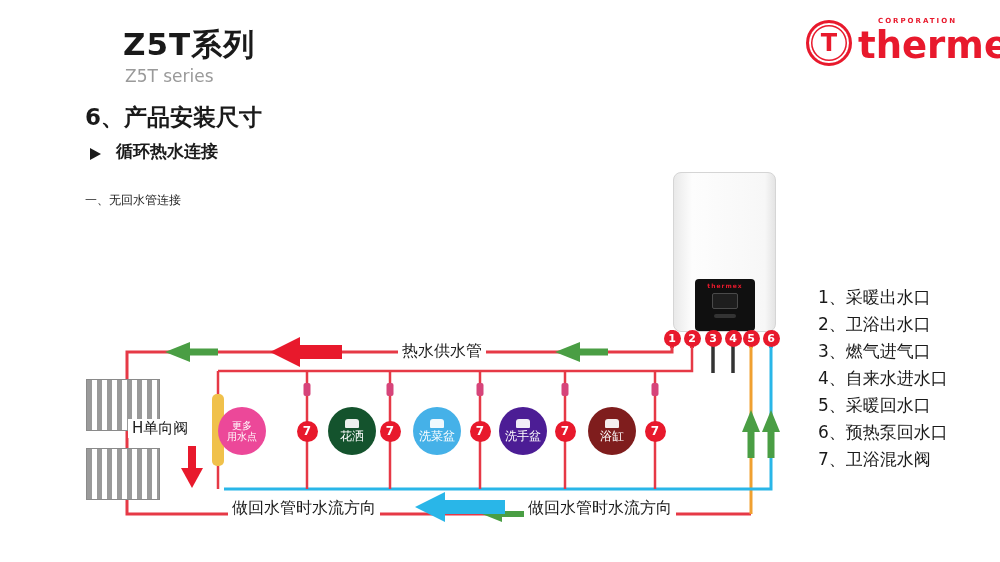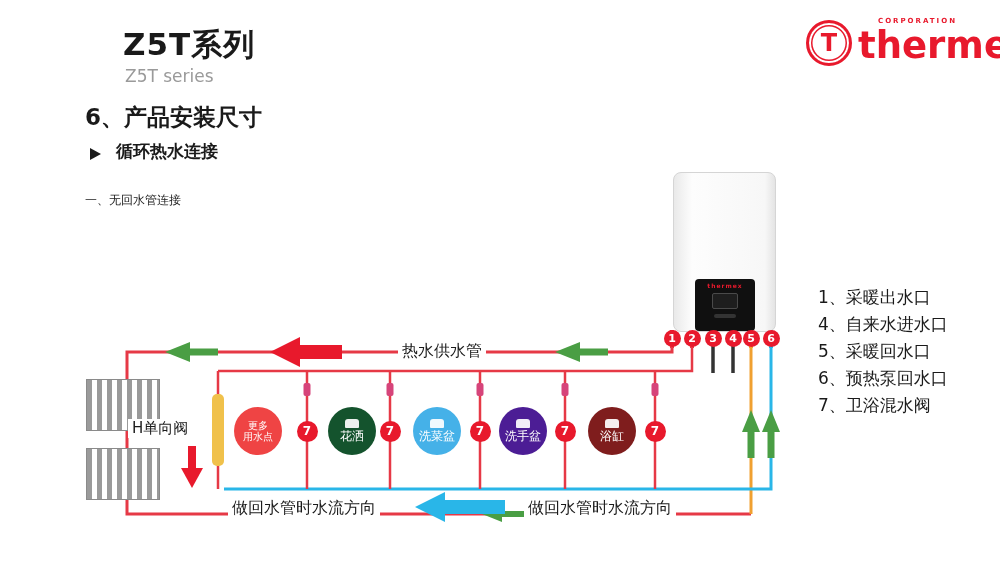--- a/index.html
+++ b/index.html
@@ -83,20 +83,22 @@
 <div class="abs logo-corp">CORPORATION</div>
 <div class="abs logo-brand"><span>thermex</span></div>
 
 <div class="abs heading">6、产品安装尺寸</div>
 <div class="abs bullet-arrow"></div>
 <div class="abs bullet-text">循环热水连接</div>
 <div class="abs subheading">一、无回水管连接</div>
 
 <div class="abs legend">
   <div class="legend-item">1、采暖出水口</div>
+  <div class="legend-item">2、卫浴出水口</div>
+  <div class="legend-item">3、燃气进气口</div>
   <div class="legend-item">4、自来水进水口</div>
   <div class="legend-item">5、采暖回水口</div>
   <div class="legend-item">6、预热泵回水口</div>
   <div class="legend-item">7、卫浴混水阀</div>
 </div>
 
 <svg class="abs pipes" width="1000" height="562" viewBox="0 0 1000 562">
 
   <line x1="672" y1="330" x2="672" y2="348" stroke-width="4" stroke="#e63946"></line>
   <line x1="692" y1="330" x2="692" y2="348" stroke-width="4" stroke="#e63946"></line>
@@ -182,21 +184,21 @@
 <div class="abs conn" style="left: 704.5px; top: 329.5px; background: rgb(232, 25, 44);">3</div>
 <div class="abs conn" style="left: 724.5px; top: 329.5px; background: rgb(232, 25, 44);">4</div>
 <div class="abs conn" style="left: 742.5px; top: 329.5px; background: rgb(232, 25, 44);">5</div>
 <div class="abs conn" style="left: 762.5px; top: 329.5px; background: rgb(232, 25, 44);">6</div>
 
 <div class="abs diag-label hot-supply-label">热水供水管</div>
 <div class="abs diag-label check-valve-label">H单向阀</div>
 <div class="abs diag-label return-flow-label">做回水管时水流方向</div>
 <div class="abs diag-label cold-flow-label">做回水管时水流方向</div>
 
-<div class="abs fixture" style="left: 234px; top: 407px; background: #ef4444;">
+<div class="abs fixture" style="left: 218px; top: 407px; background: #ec4899;">
   <div class="fixture-label small">更多
 用水点</div>
 </div>
 <div class="abs fixture" style="left: 328px; top: 407px; background: #14532d;">
   <div class="fixture-icon"></div>
   <div class="fixture-label">花洒</div>
 </div>
 <div class="abs fixture" style="left: 413px; top: 407px; background: rgb(69, 177, 232);">
   <div class="fixture-icon"></div>
   <div class="fixture-label">洗菜盆</div>

